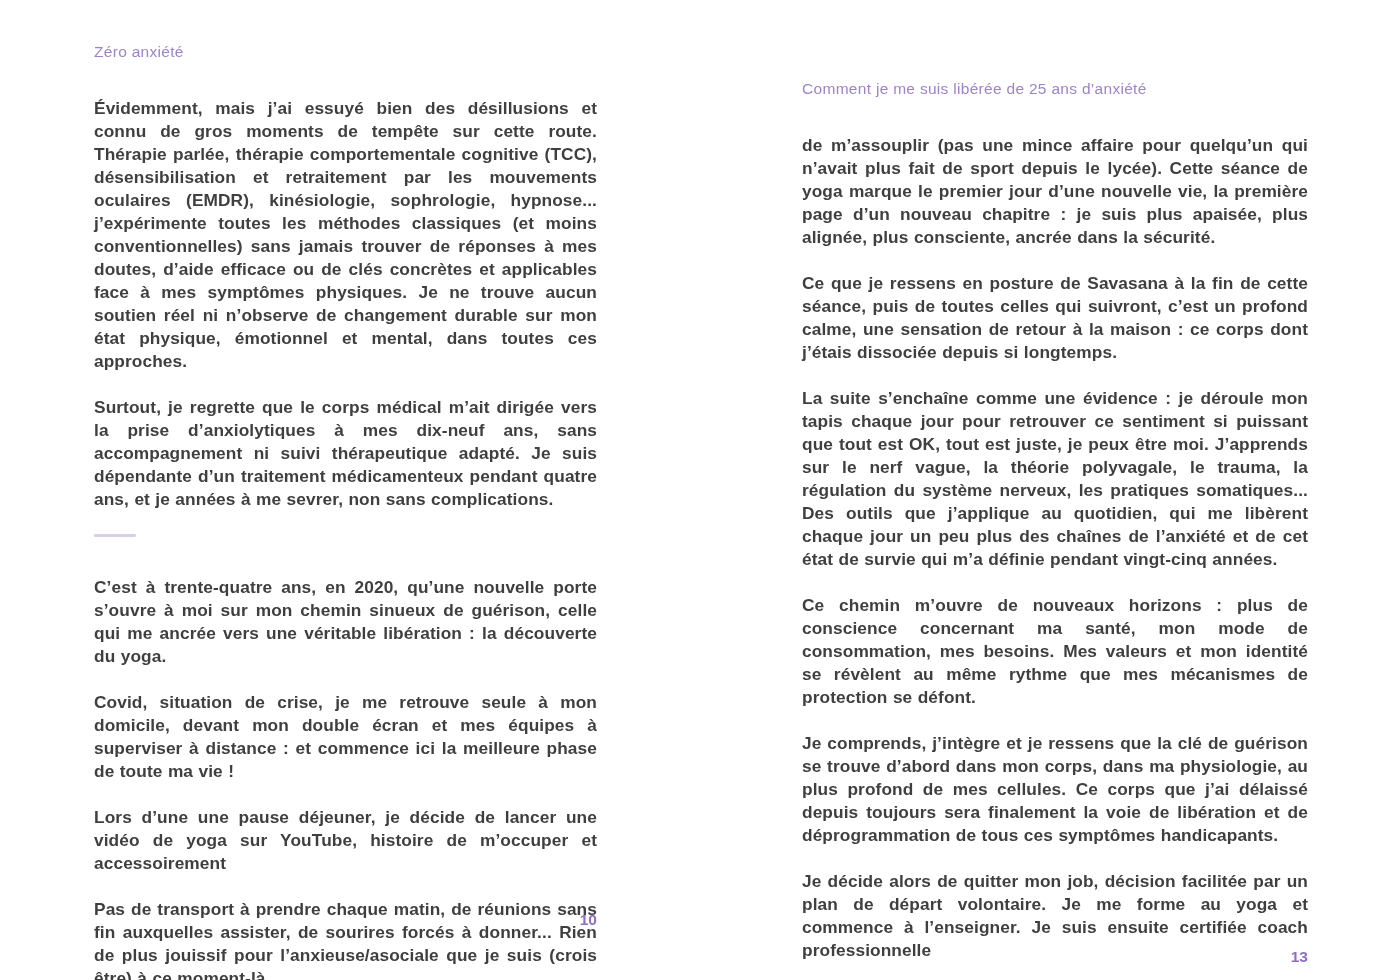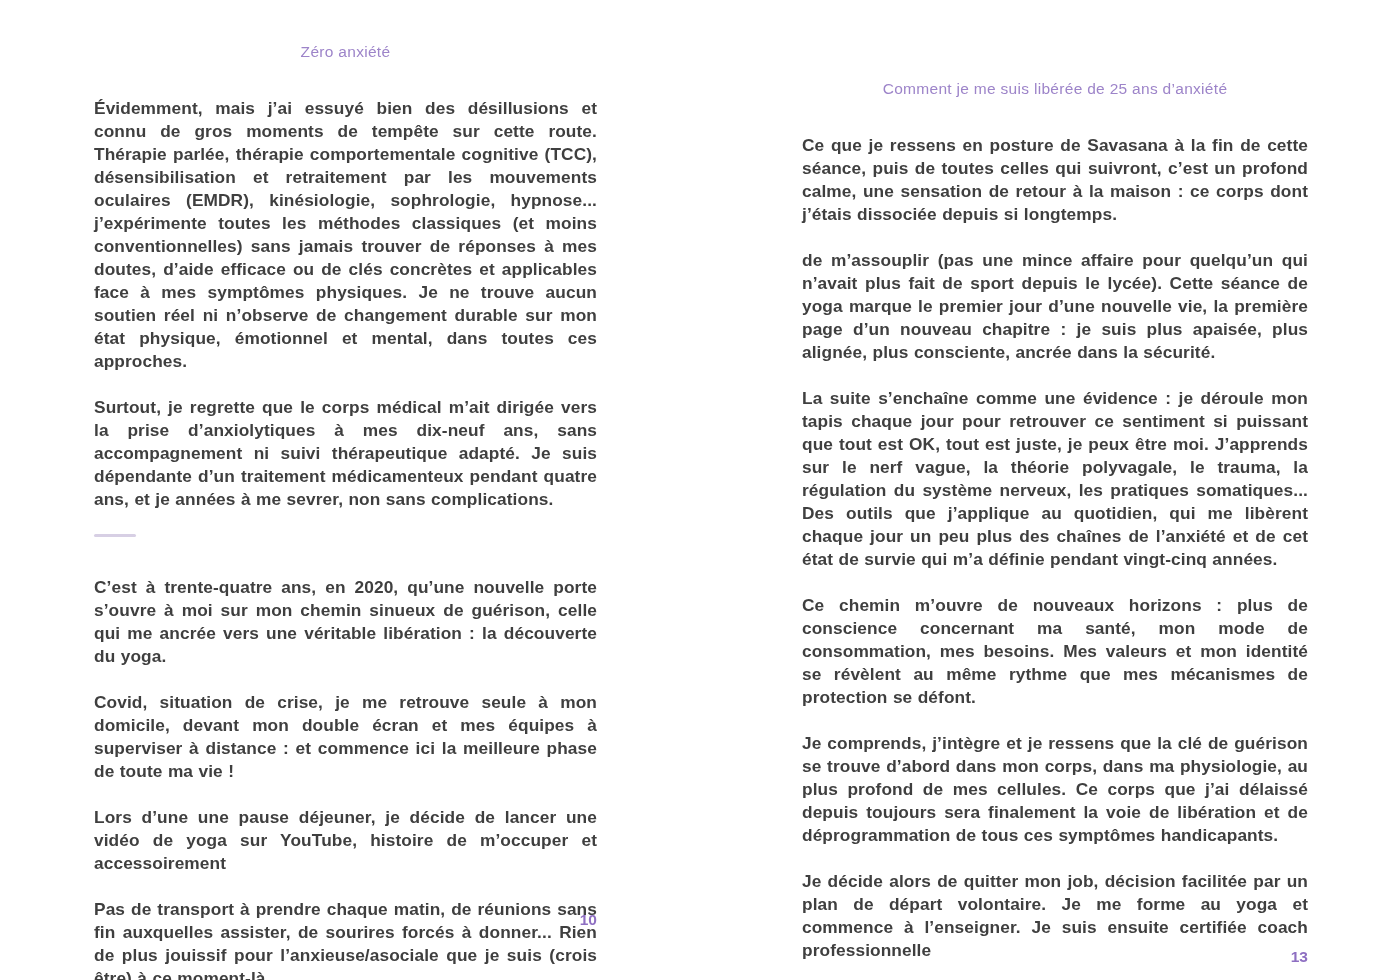--- a/index.html
+++ b/index.html
@@ -21,21 +21,21 @@
     height: 980px;
   }
   .page-left  { left: 94px;  width: 503px; }
   .page-right { left: 802px; width: 506px; margin-top: 37px; }
 
   .running-header {
     position: absolute;
     top: 43px;
     left: 0;
     right: 0;
-    text-align: center;
+    text-align: left;
     font-size: 15.5px;
     letter-spacing: 0.3px;
     color: var(--accent, #9d84c9);
     font-weight: 400;
   }
   .body-text {
     position: absolute;
     top: 97px;
     left: 0;
     right: 0;
@@ -84,22 +84,22 @@
     <p>Pas de transport à prendre chaque matin, de réunions sans fin auxquelles assister, de sourires forcés à donner... Rien de plus jouissif pour l’anxieuse/asociale que je suis (crois être) à ce moment-là.</p>
   </div>
 
   <div class="page-number">10</div>
 </section>
 
 <section class="page page-right">
   <div class="running-header">Comment je me suis libérée de 25 ans d’anxiété</div>
 
   <div class="body-text">
+    <p>de m’assouplir (pas une mince affaire pour quelqu’un qui n’avait plus fait de sport depuis le lycée). Cette séance de yoga marque le premier jour d’une nouvelle vie, la première page d’un nouveau chapitre : je suis plus apaisée, plus alignée, plus consciente, ancrée dans la sécurité.</p>
     <p>Ce que je ressens en posture de Savasana à la fin de cette séance, puis de toutes celles qui suivront, c’est un profond calme, une sensation de retour à la maison : ce corps dont j’étais dissociée depuis si longtemps.</p>
-    <p>de m’assouplir (pas une mince affaire pour quelqu’un qui n’avait plus fait de sport depuis le lycée). Cette séance de yoga marque le premier jour d’une nouvelle vie, la première page d’un nouveau chapitre : je suis plus apaisée, plus alignée, plus consciente, ancrée dans la sécurité.</p>
     <p>La suite s’enchaîne comme une évidence : je déroule mon tapis chaque jour pour retrouver ce sentiment si puissant que tout est OK, tout est juste, je peux être moi. J’apprends sur le nerf vague, la théorie polyvagale, le trauma, la régulation du système nerveux, les pratiques somatiques... Des outils que j’applique au quotidien, qui me libèrent chaque jour un peu plus des chaînes de l’anxiété et de cet état de survie qui m’a définie pendant vingt-cinq années.</p>
     <p>Ce chemin m’ouvre de nouveaux horizons : plus de conscience concernant ma santé, mon mode de consommation, mes besoins. Mes valeurs et mon identité se révèlent au même rythme que mes mécanismes de protection se défont.</p>
     <p>Je comprends, j’intègre et je ressens que la clé de guérison se trouve d’abord dans mon corps, dans ma physiologie, au plus profond de mes cellules. Ce corps que j’ai délaissé depuis toujours sera finalement la voie de libération et de déprogrammation de tous ces symptômes handicapants.</p>
     <p>Je décide alors de quitter mon job, décision facilitée par un plan de départ volontaire. Je me forme au yoga et commence à l’enseigner. Je suis ensuite certifiée coach professionnelle</p>
   </div>
 
   <div class="page-number">13</div>
 </section>
 
 </body></html>

